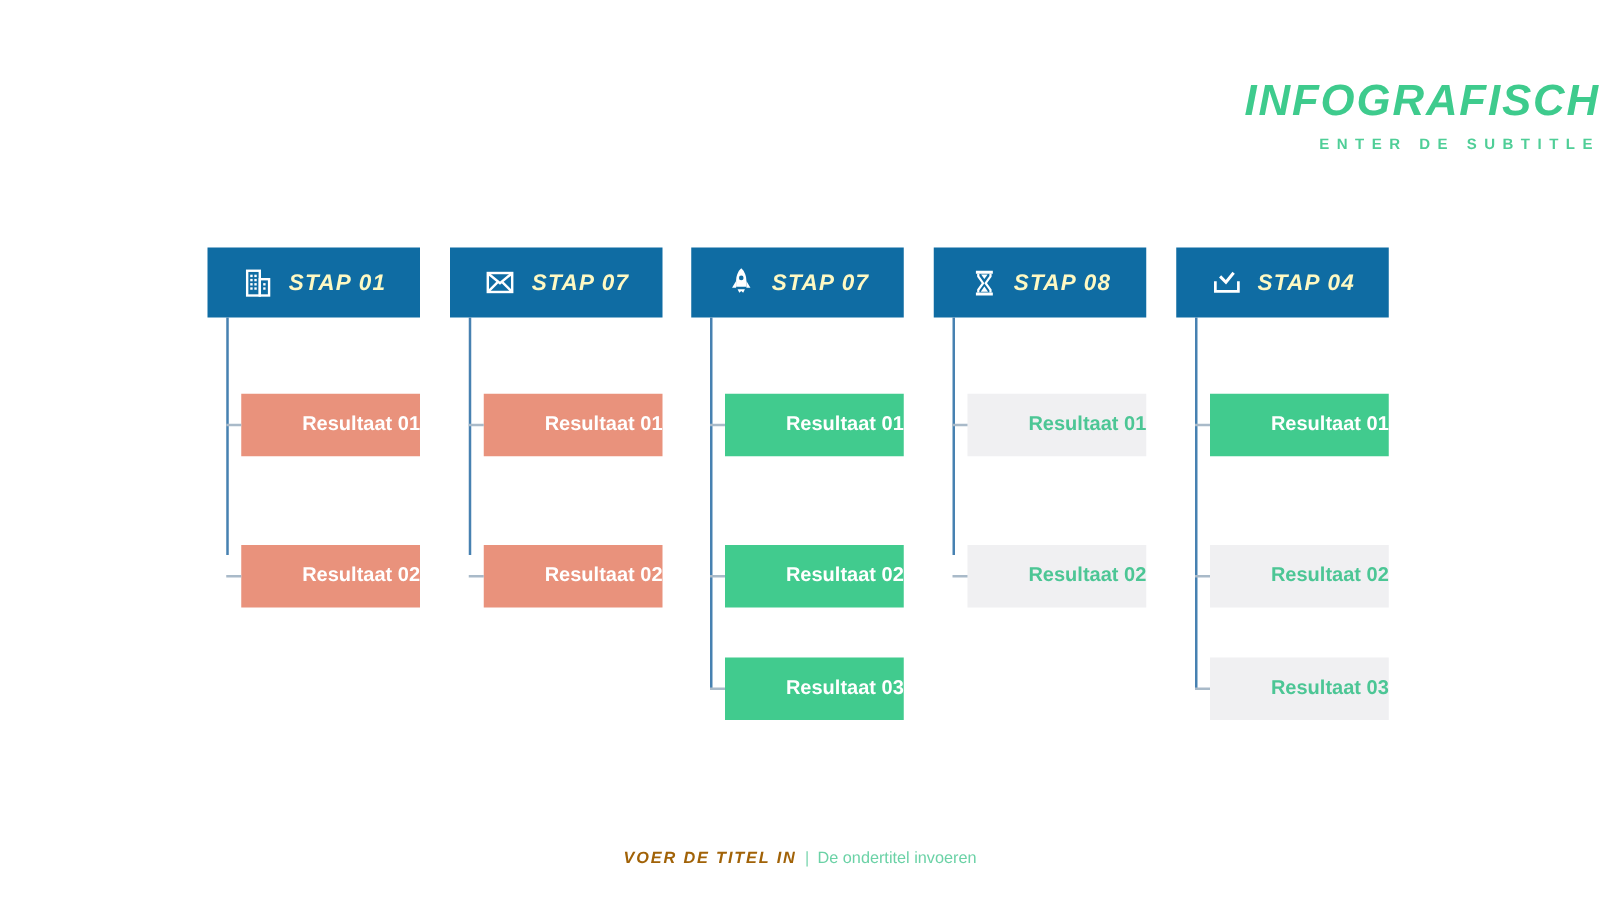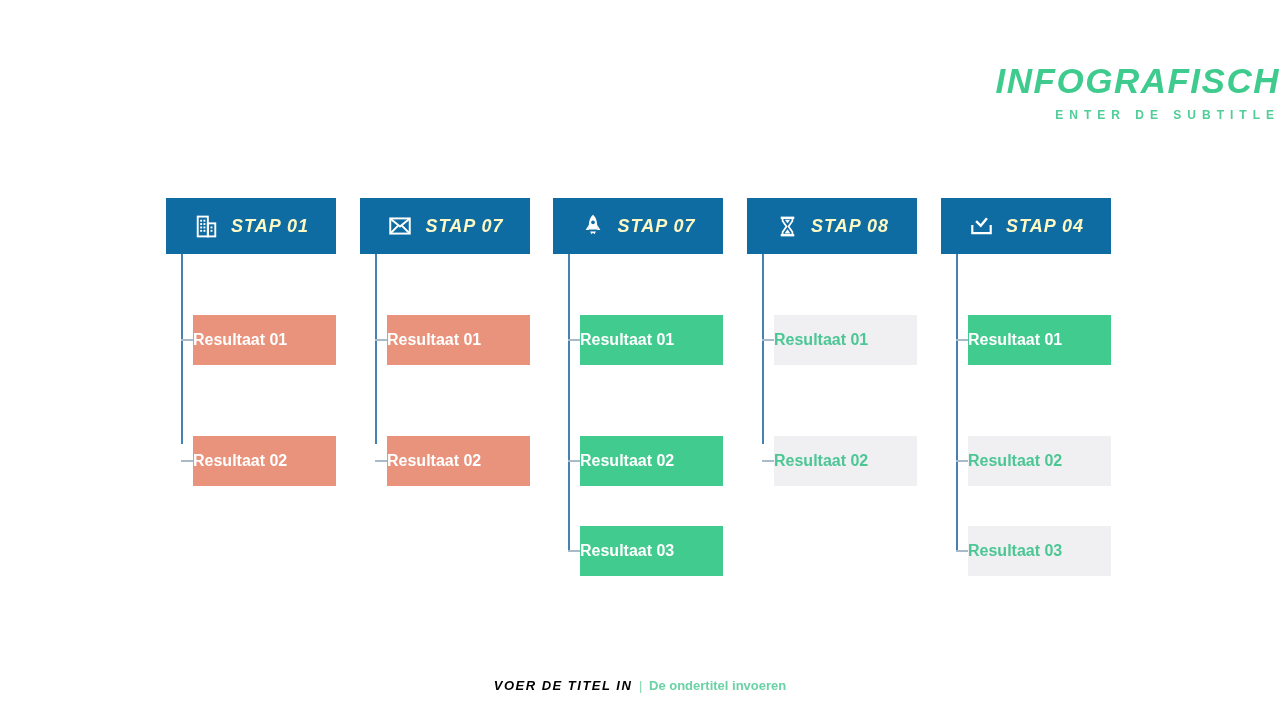--- a/index.html
+++ b/index.html
@@ -78,21 +78,21 @@
   .rows-2 .vline { height: 190px; }
   .rows-3 .vline { height: 297px; }
 
   .result {
     position: absolute;
     left: 27px;
     width: 143px;
     height: 50px;
     display: flex;
     align-items: center;
-    justify-content: flex-start;
+    justify-content: flex-end;
     font-size: 16px;
     font-weight: bold;
   }
   .result::before {
     content: "";
     position: absolute;
     left: -12px;
     top: 24px;
     width: 12px;
     height: 2px;
@@ -112,30 +112,30 @@
     top: 678px;
     left: 0;
     width: 1280px;
     text-align: center;
     font-size: 13px;
   }
   .footer .footer-title {
     font-weight: bold;
     font-style: italic;
     letter-spacing: 1.5px;
-    color: #000000;
+    color: #a16207;
   }
   .footer .footer-sep {
     color: #7ed7b1;
     font-weight: normal;
     margin: 0 3px;
   }
   .footer .footer-subtitle {
     color: #6bd2a6;
-    font-weight: bold;
+    font-weight: normal;
   }
 </style>
 </head>
 <body>
 
 <div class="title-block">
   <div class="main-title">INFOGRAFISCH</div>
   <div class="main-subtitle">ENTER DE SUBTITLE</div>
 </div>
 

